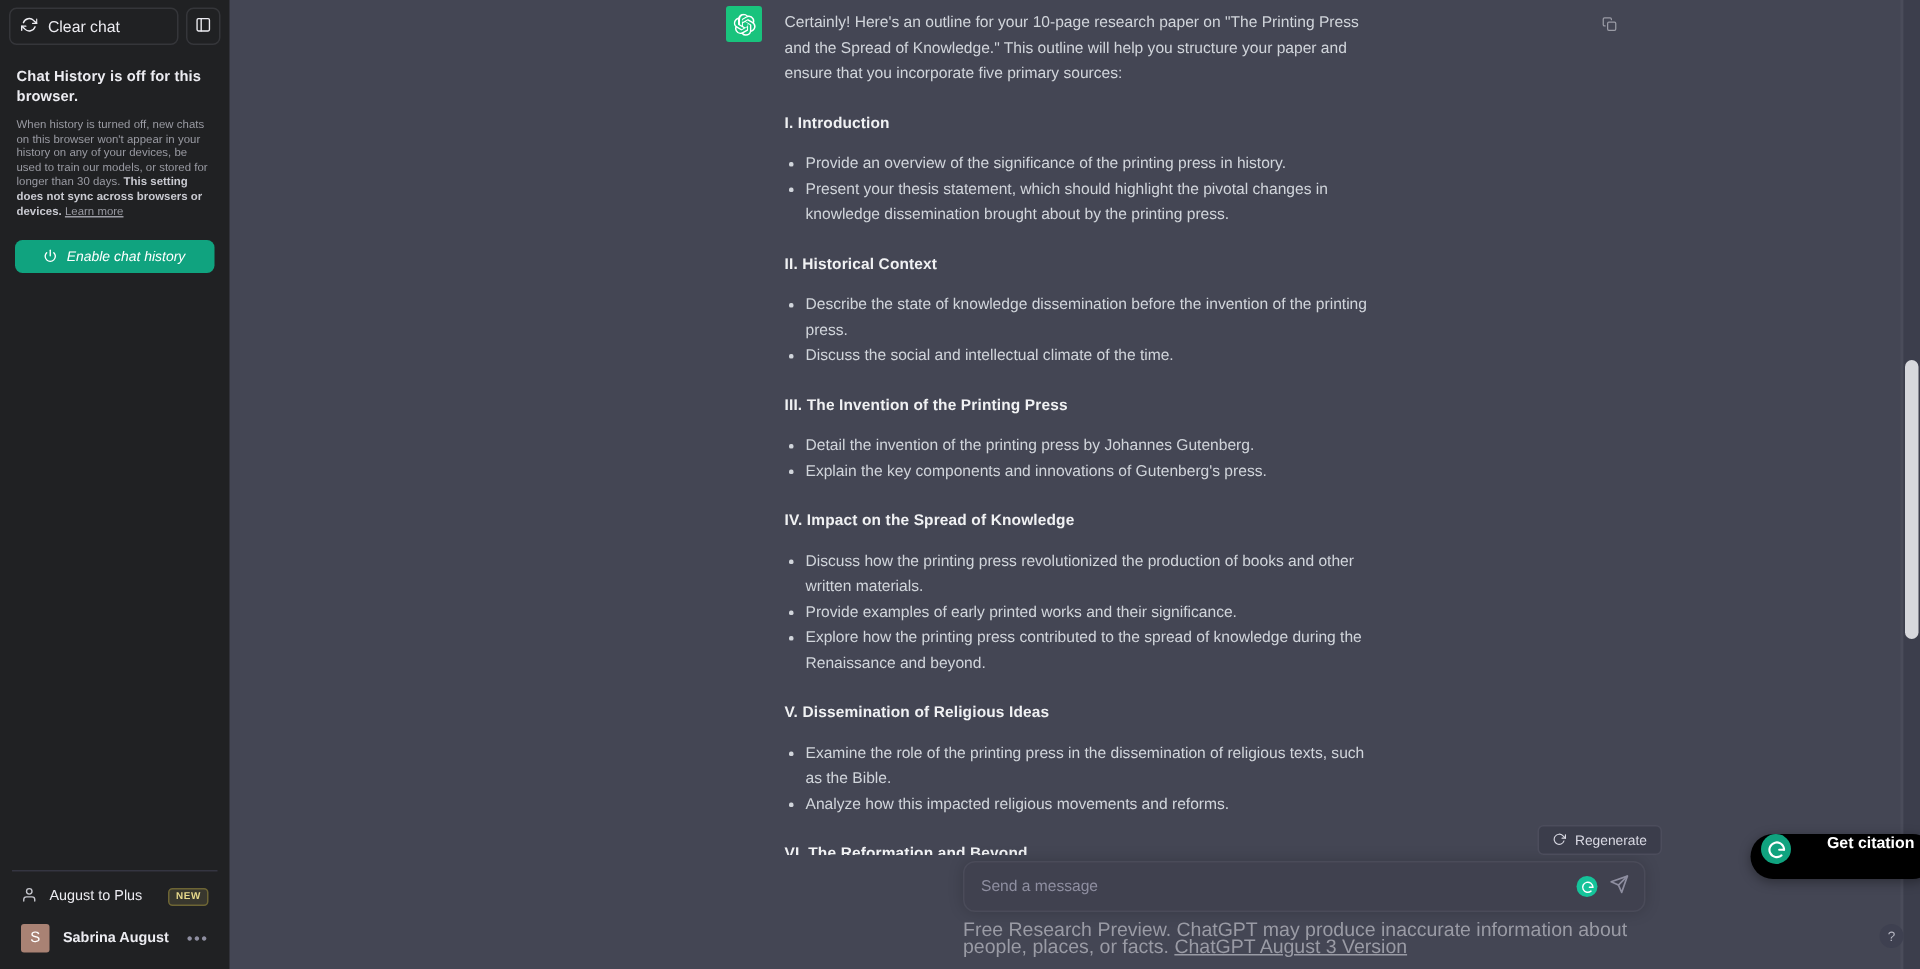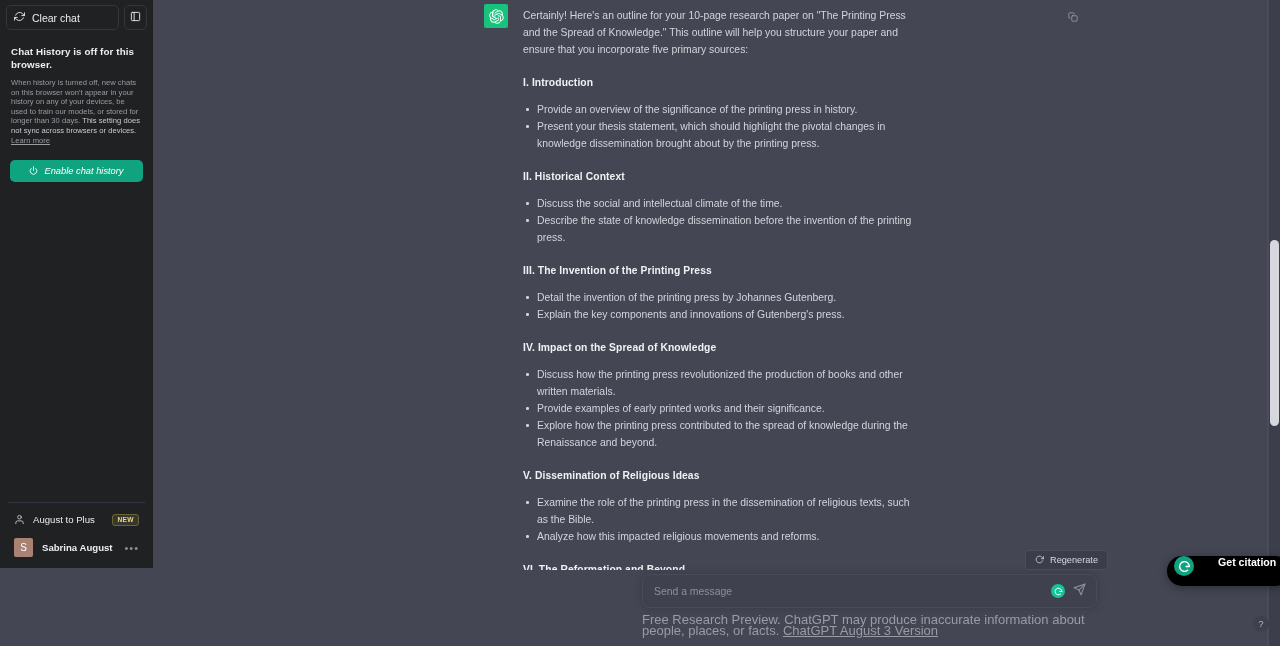--- a/index.html
+++ b/index.html
@@ -16,21 +16,21 @@
     position: relative;
     width: 1280px;
     height: 646px;
     display: flex;
     background: #444654;
   }
 
   
   .sidebar {
     width: 153px;
-    height: 568px;
+    height: 646px;
     background: #202123;
     flex: 0 0 153px;
     display: flex;
     flex-direction: column;
     padding: 5px 6px 0 6px;
     position: relative;
     z-index: 5;
   }
 
   .sidebar-top {
@@ -79,21 +79,21 @@
     line-height: 13px;
     letter-spacing: 0.1px;
   }
   .history-body {
     margin-top: 7px;
     color: #9a9ba3;
     font-size: 7.6px;
     line-height: 9.6px;
     letter-spacing: 0.02px;
   }
-  .history-body b { color: #c9cad1; font-weight: normal; }
+  .history-body b { color: #c9cad1; font-weight: bold; }
   .history-link {
     color: #9a9ba3;
     text-decoration: underline;
     cursor: pointer;
   }
 
   .enable-history-btn {
     margin: 15px 4px 0 4px;
     height: 22px;
     background: #10a37f;
@@ -527,22 +527,22 @@
         <div class="msg-body">
           <div class="p-text">Certainly! Here's an outline for your 10-page research paper on "The Printing Press and the Spread of Knowledge." This outline will help you structure your paper and ensure that you incorporate five primary sources:</div>
           <div>
               <div class="sec-heading">I. Introduction</div>
               <ul class="bullets">
                 <li>Provide an overview of the significance of the printing press in history.</li>
                 <li>Present your thesis statement, which should highlight the pivotal changes in knowledge dissemination brought about by the printing press.</li>
               </ul>
               <div class="sec-heading">II. Historical Context</div>
               <ul class="bullets">
+                <li>Describe the state of knowledge dissemination before the invention of the printing press.</li>
                 <li>Discuss the social and intellectual climate of the time.</li>
-                <li>Describe the state of knowledge dissemination before the invention of the printing press.</li>
               </ul>
               <div class="sec-heading">III. The Invention of the Printing Press</div>
               <ul class="bullets">
                 <li>Detail the invention of the printing press by Johannes Gutenberg.</li>
                 <li>Explain the key components and innovations of Gutenberg's press.</li>
               </ul>
               <div class="sec-heading">IV. Impact on the Spread of Knowledge</div>
               <ul class="bullets">
                 <li>Discuss how the printing press revolutionized the production of books and other written materials.</li>
                 <li>Provide examples of early printed works and their significance.</li>

